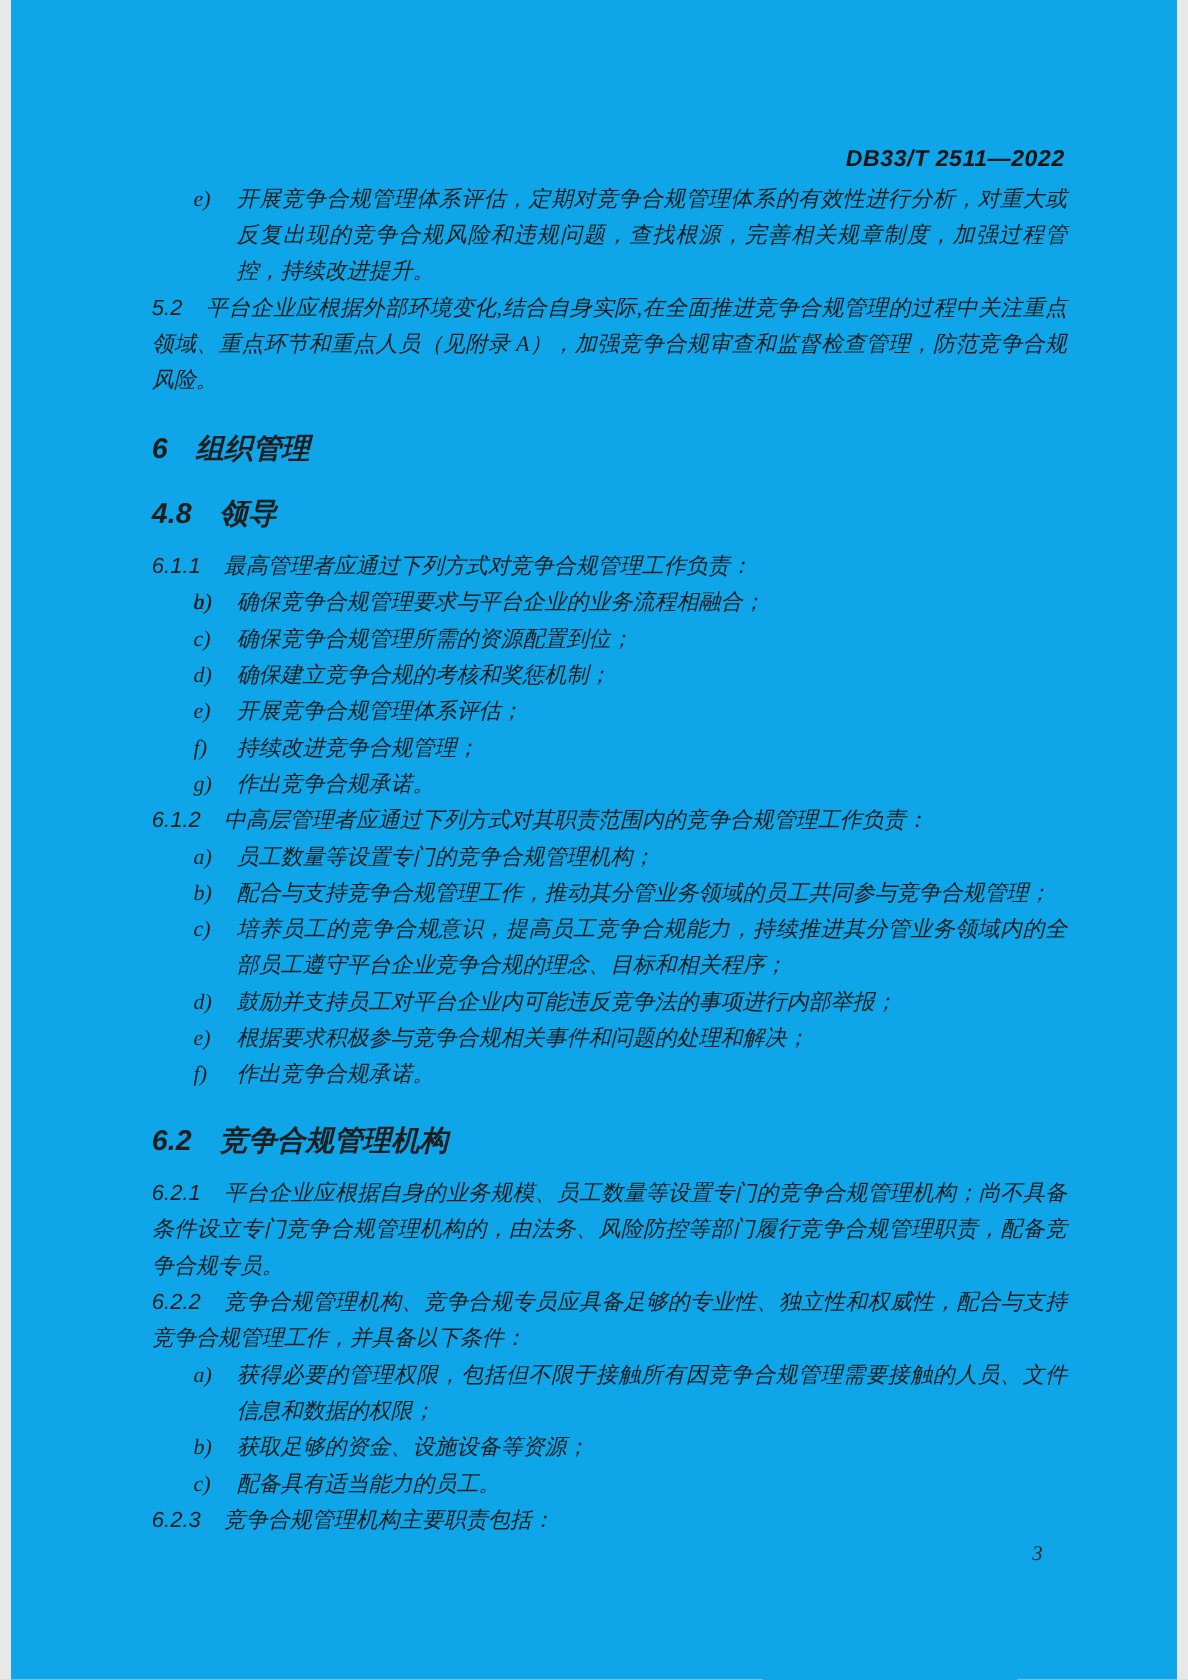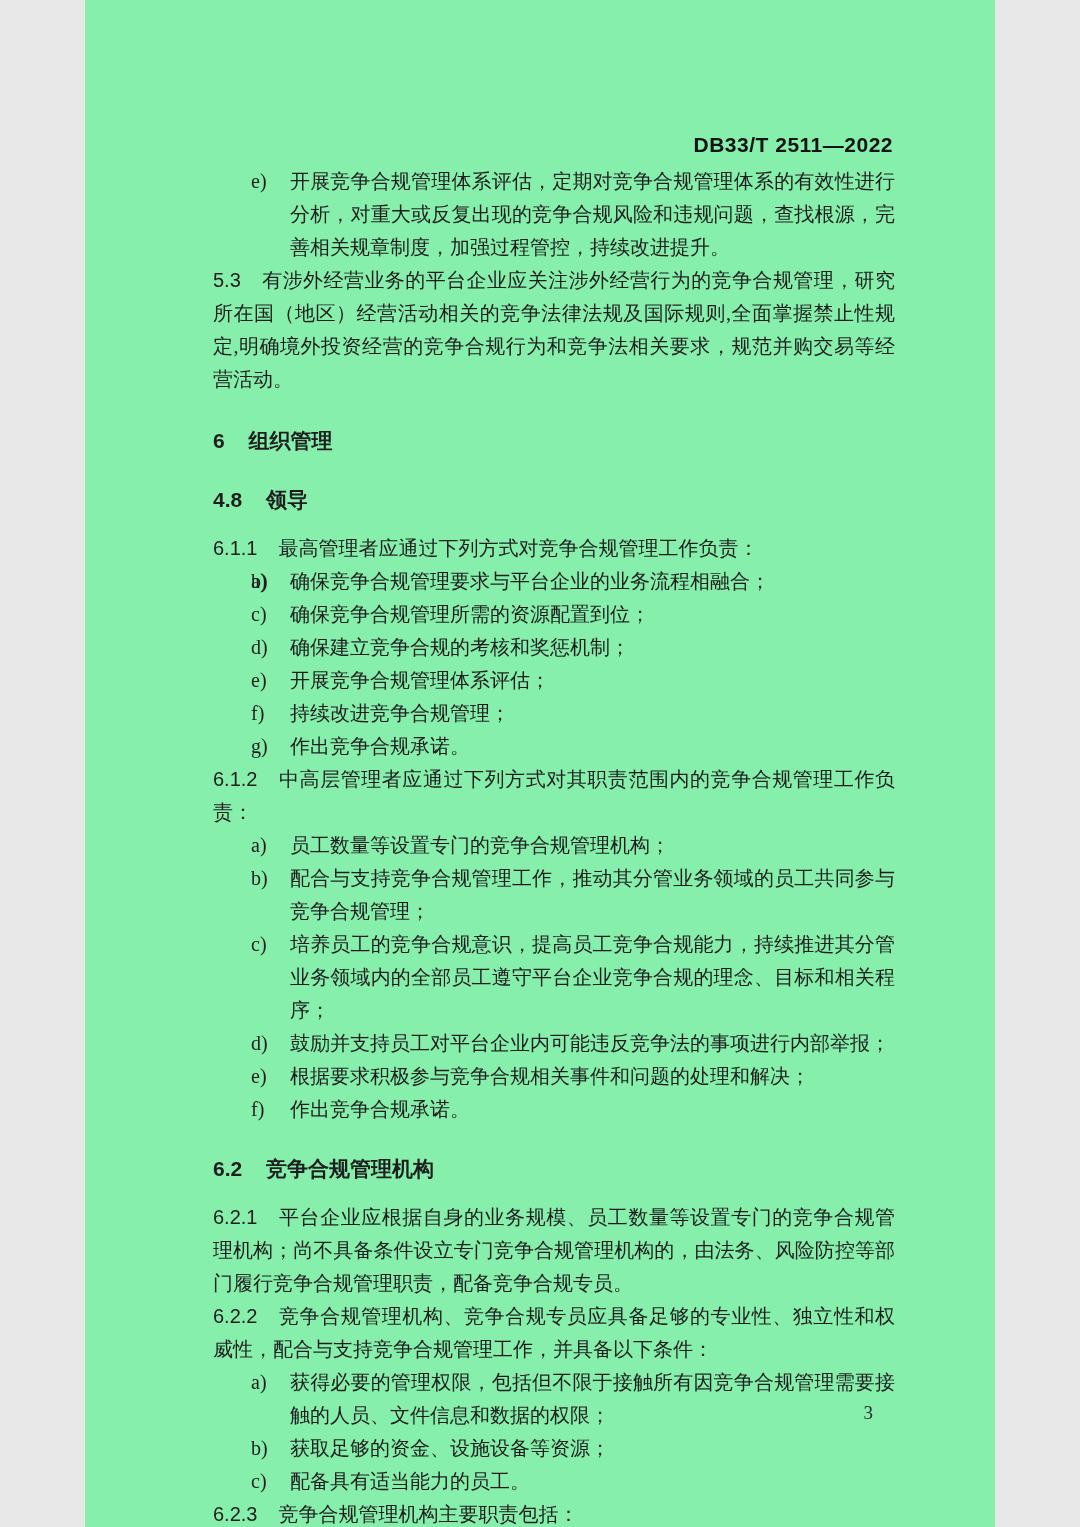--- a/index.html
+++ b/index.html
@@ -1,26 +1,27 @@
 <!DOCTYPE html>
 <html><head>
 <meta charset="utf-8">
 <style>
   html, body { margin: 0; padding: 0; background: #e8e8e8; }
   .page {
     position: relative;
-    width: 910px;
+    width: 1060px;
     height: 1527px;
     margin: 0 auto;
-    background: #86efac;
+    background: #0ea5e9;
     color: #1e1e1e;
     font-family: "Liberation Serif", "DejaVu Serif", serif;
     font-size: 20px;
     line-height: 33px;
     overflow: hidden;
+    font-style: italic;
   }
   .doc-header {
     position: absolute;
     top: 128px;
     right: 102px;
     font-family: "Liberation Sans", "DejaVu Sans", sans-serif;
     font-weight: 600;
     font-size: 21px;
     letter-spacing: 0.5px;
     color: #141414;
@@ -44,21 +45,21 @@
     margin: 0;
   }
   .li .marker {
     position: absolute;
     left: 38px;
     top: 0;
   }
   .h1, .h2 {
     font-family: "Liberation Sans", "DejaVu Sans", sans-serif;
     font-weight: bold;
-    font-size: 21px;
+    font-size: 26px;
     line-height: 33px;
     text-align: left;
   }
   .h1 { margin: 28px 0 26px 0; }
   .h2 { margin: 26px 0 16px 0; }
   .h1 .num, .h2 .num { margin-right: 18px; }
   .page-number {
     position: absolute;
     top: 1396px;
     right: 122px;
@@ -74,25 +75,25 @@
 
   <div class="doc-header">DB33/T 2511—2022</div>
 
   <div class="content">
 
     <div class="li">
       <span class="marker">e)</span>
       <span>开展竞争合规管理体系评估，定期对竞争合规管理体系的有效性进行分析，对重大或反复出现的竞争合规风险和违规问题，查找根源，完善相关规章制度，加强过程管控，持续改进提升。</span>
     </div>
 
-
-    <p class="clause">
-      <span class="num">5.3</span>
-      <span>有涉外经营业务的平台企业应关注涉外经营行为的竞争合规管理，研究所在国（地区）经营活动相关的竞争法律法规及国际规则,全面掌握禁止性规定,明确境外投资经营的竞争合规行为和竞争法相关要求，规范并购交易等经营活动。</span>
-    </p>
+    <p class="clause">
+      <span class="num">5.2</span>
+      <span>平台企业应根据外部环境变化,结合自身实际,在全面推进竞争合规管理的过程中关注重点领域、重点环节和重点人员（见附录 A），加强竞争合规审查和监督检查管理，防范竞争合规风险。</span>
+    </p>
+
 
     <div class="h1">
       <span class="num">6</span>
       <span>组织管理</span>
     </div>
 
     <div class="h2">
       <span class="num">4.8</span>
       <span>领导</span>
     </div>

